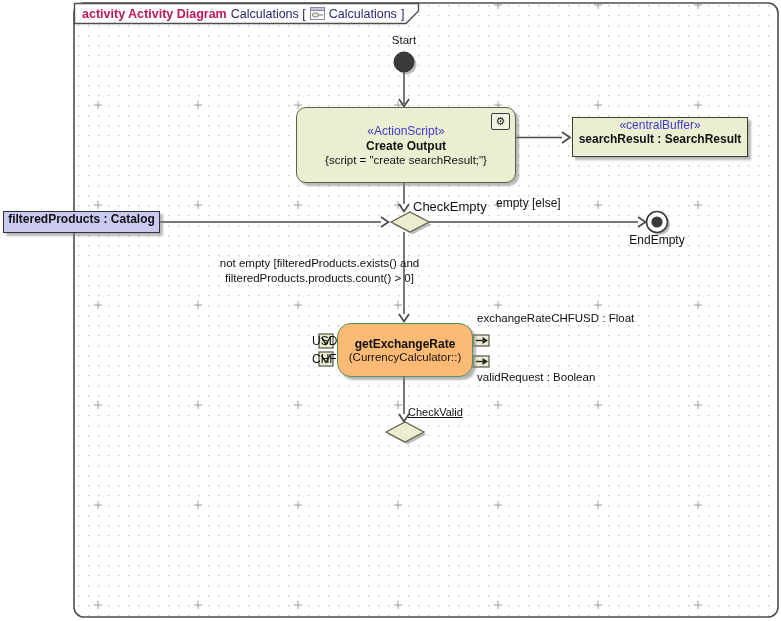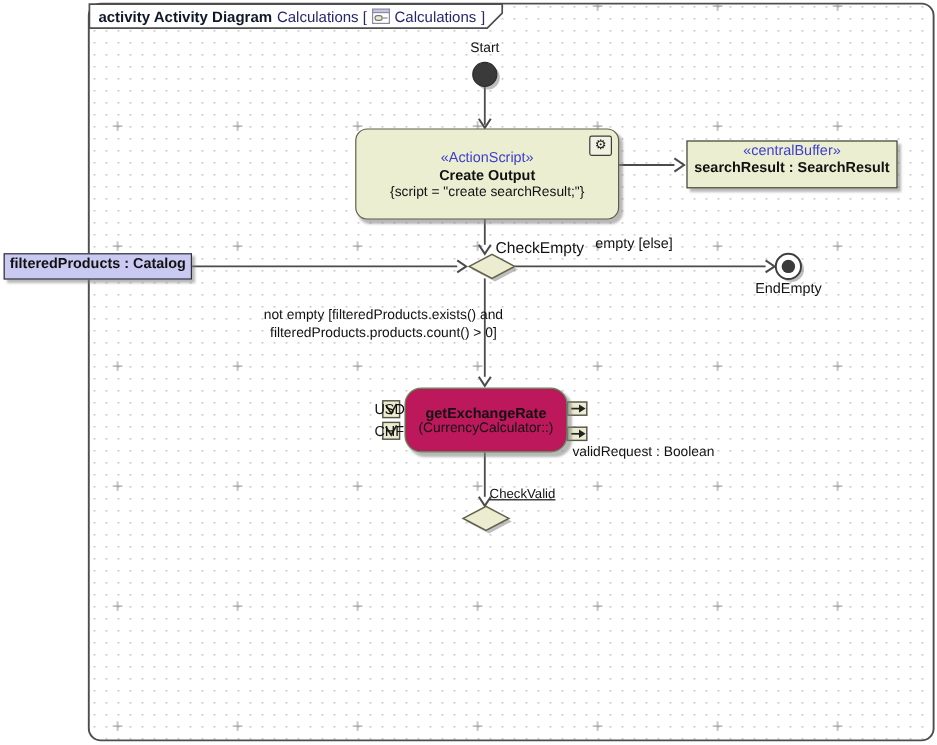--- a/index.html
+++ b/index.html
@@ -7,21 +7,21 @@
     position:relative;width:781px;height:621px;background:#ffffff;overflow:hidden;
     font-family:"Liberation Sans","DejaVu Sans",sans-serif;color:#111;
   }
   svg.scene{position:absolute;left:0;top:0;}
   .abs{position:absolute;box-sizing:border-box;}
   
   .frame-tab{
     left:82px;top:5px;height:17px;display:flex;align-items:center;gap:4px;
     font-size:12.5px;white-space:nowrap;
   }
-  .tab-bold{font-weight:bold;color:#0f172a;}
+  .tab-bold{font-weight:bold;color:#be185d;}
   .tab-navy{color:#26266e;}
   .tab-icon{display:inline-block;line-height:0;}
   
   .lbl{position:absolute;font-size:11.5px;color:#111;white-space:nowrap;line-height:13px;}
   .center{text-align:center;}
   .right{text-align:left;margin-left:28px;}
   
   .action-create{
     left:296px;top:107px;width:220px;height:76px;
     background:#eceed2;border:1.5px solid #5f5f4b;border-radius:10px;
@@ -49,21 +49,21 @@
   .object-node{
     left:3px;top:211px;width:157px;height:22px;
     background:#c9c9f2;border:1.3px solid #30303a;
     box-shadow:2.5px 2.5px 2px rgba(125,125,125,.55);
     display:flex;align-items:flex-start;justify-content:center;
     font-weight:bold;font-size:12px;
   }
   
   .action-green{
     left:337px;top:323px;width:136px;height:54px;
-    background:#be185d;border:1.6px solid #579357;border-radius:14px;
+    background:#fdba74;border:1.6px solid #579357;border-radius:14px;
     box-shadow:3px 3px 2px rgba(125,125,125,.55);
     display:flex;flex-direction:column;align-items:center;justify-content:center;
   }
   .green-name{font-weight:bold;font-size:12px;}
   .green-qual{font-size:11.5px;}
   
   .guard-block{left:181px;top:256px;width:277px;text-align:center;font-size:11.5px;line-height:15px;position:absolute;}
 </style>
 </head>
 <body>
@@ -201,17 +201,18 @@
     <div>filteredProducts.products.count() &gt; 0]</div>
   </div>
 
   <div class="abs action-green">
     <span class="green-name">getExchangeRate</span>
     <span class="green-qual">(CurrencyCalculator::)</span>
   </div>
 
   <div class="lbl right" style="left:284px;top:335px;width:31px;font-size:12px;">USD</div>
   <div class="lbl right" style="left:284px;top:353px;width:31px;font-size:12px;">CHF</div>
+  <div class="lbl" style="left:477px;top:312px;">exchangeRateCHFUSD : Float</div>
   <div class="lbl" style="left:477px;top:371px;">validRequest : Boolean</div>
 
   <div class="lbl" style="left:408px;top:406px;font-size:11px;text-decoration:underline;">CheckValid</div>
 
 </div>
 
 </body></html>

